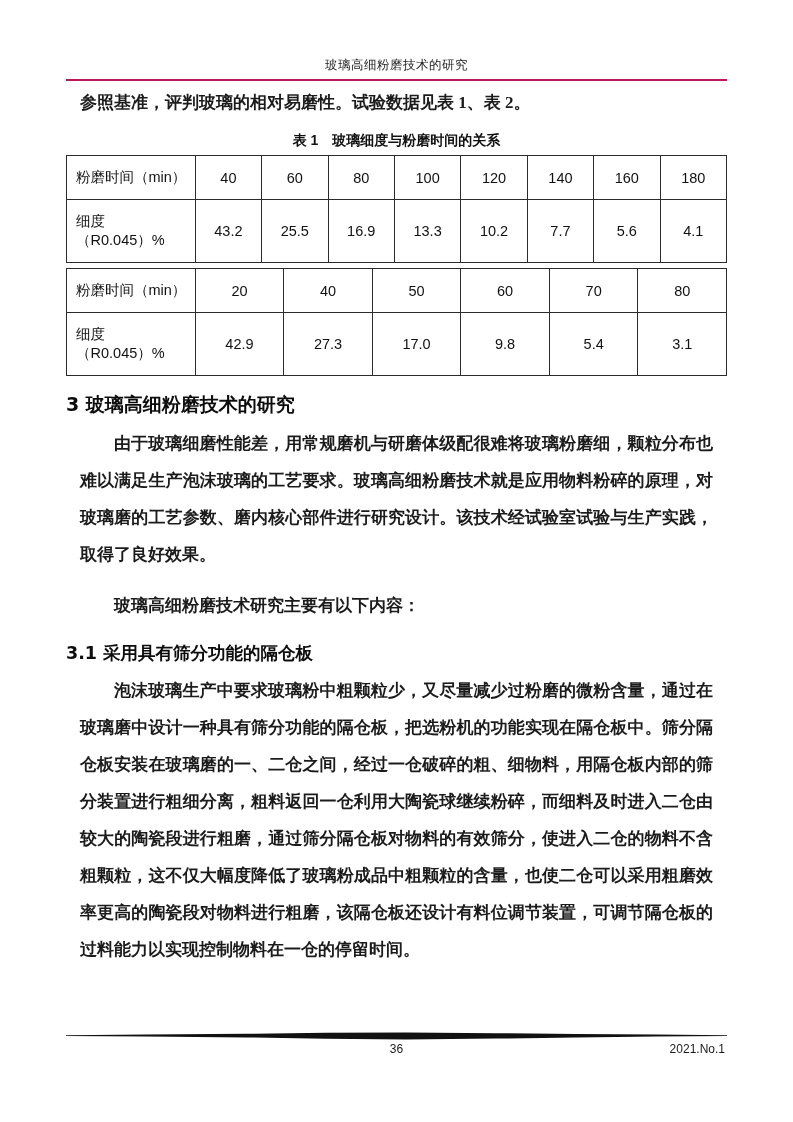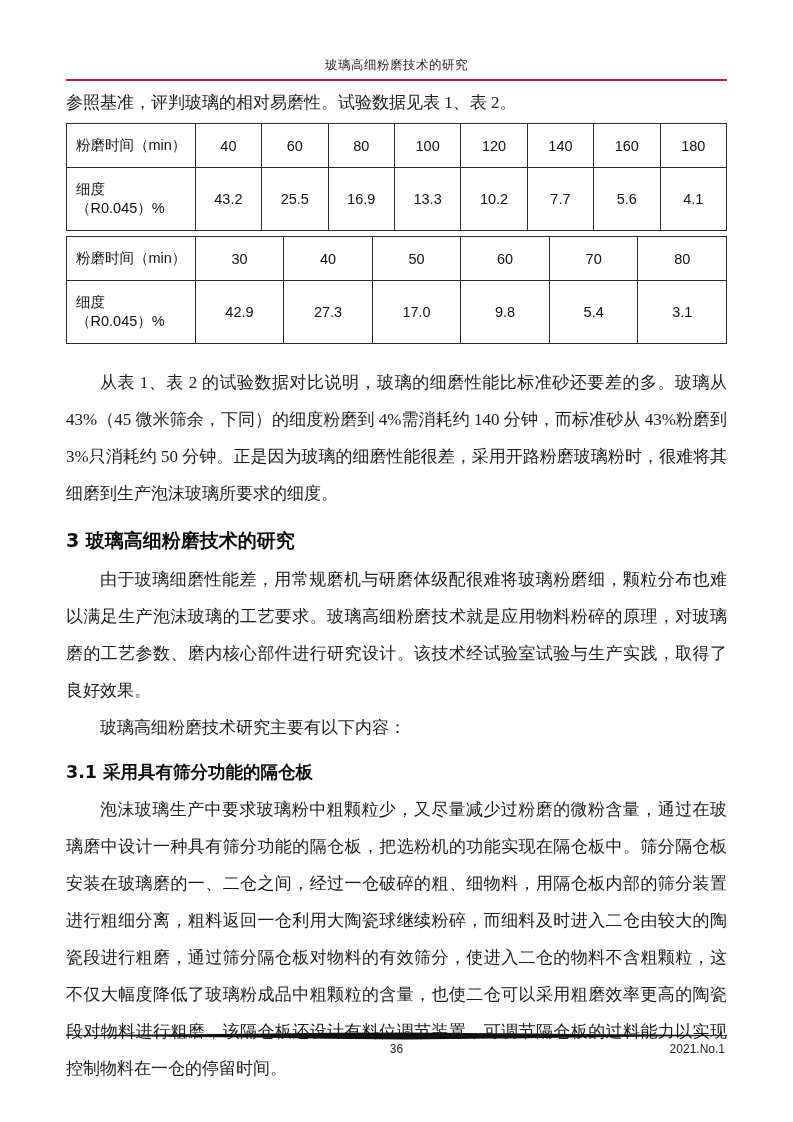--- a/index.html
+++ b/index.html
@@ -10,22 +10,23 @@
     padding: 0 66px; color: #1b1b1b;
     font-family: "Liberation Serif", "DejaVu Serif", serif;
   }
   .running-header {
     padding-top: 57px; padding-bottom: 5px;
     border-bottom: 2px solid #be185d; text-align: center;
   }
   .running-title { font-size: 12.5px; letter-spacing: 0.5px; color: #222; }
 
   .para {
-    font-size: 17px; line-height: 37px; margin: 0;
+    font-size: 17px; line-height: 37px; margin: 14px;
     text-align: justify;
+    font-weight: bold;
   }
   .para.indent { text-indent: 2em; }
   .p-intro { line-height: 30px; margin-top: 7px; }
 
   .table-caption {
     text-align: center; font-weight: bold; font-size: 14px;
     font-family: "Liberation Sans", "DejaVu Sans", sans-serif;
     color: #111;
   }
   .cap1 { margin-top: 13px; }
@@ -72,20 +73,21 @@
 <div class="page">
 
   <header class="running-header">
     <div class="running-title">玻璃高细粉磨技术的研究</div>
   </header>
 
   <main>
 
     <p class="para p-intro">参照基准，评判玻璃的相对易磨性。试验数据见表 1、表 2。</p>
 
+    <div class="table-caption cap1">表 1　玻璃细度与粉磨时间的关系</div>
     <table class="data-table t1">
       <colgroup>
         <col class="first">
           <col>
           <col>
           <col>
           <col>
           <col>
           <col>
           <col>
@@ -123,40 +125,39 @@
           <col>
           <col>
           <col>
           <col>
           <col>
           <col>
       </colgroup>
       <tbody>
         <tr>
           <td class="label-cell">粉磨时间（min）</td>
-          <td>30</td>
+          <td>20</td>
           <td>40</td>
           <td>50</td>
           <td>60</td>
           <td>70</td>
           <td>80</td>
         </tr>
         <tr>
           <td class="label-cell">细度（R0.045）%</td>
           <td>42.9</td>
           <td>27.3</td>
           <td>17.0</td>
           <td>9.8</td>
           <td>5.4</td>
           <td>3.1</td>
         </tr>
       </tbody>
     </table>
 
-    <p class="para indent p-compare">从表 1、表 2 的试验数据对比说明，玻璃的细磨性能比标准砂还要差的多。玻璃从 43%（45 微米筛余，下同）的细度粉磨到 4%需消耗约 140 分钟，而标准砂从 43%粉磨到 3%只消耗约 50 分钟。正是因为玻璃的细磨性能很差，采用开路粉磨玻璃粉时，很难将其细磨到生产泡沫玻璃所要求的细度。</p>
 
     <h2 class="h-section">3 玻璃高细粉磨技术的研究</h2>
 
     <p class="para indent p-sec3">由于玻璃细磨性能差，用常规磨机与研磨体级配很难将玻璃粉磨细，颗粒分布也难以满足生产泡沫玻璃的工艺要求。玻璃高细粉磨技术就是应用物料粉碎的原理，对玻璃磨的工艺参数、磨内核心部件进行研究设计。该技术经试验室试验与生产实践，取得了良好效果。</p>
 
     <p class="para indent">玻璃高细粉磨技术研究主要有以下内容：</p>
 
     <h3 class="h-sub">3.1 采用具有筛分功能的隔仓板</h3>
 
     <p class="para indent p-sec31">泡沫玻璃生产中要求玻璃粉中粗颗粒少，又尽量减少过粉磨的微粉含量，通过在玻璃磨中设计一种具有筛分功能的隔仓板，把选粉机的功能实现在隔仓板中。筛分隔仓板安装在玻璃磨的一、二仓之间，经过一仓破碎的粗、细物料，用隔仓板内部的筛分装置进行粗细分离，粗料返回一仓利用大陶瓷球继续粉碎，而细料及时进入二仓由较大的陶瓷段进行粗磨，通过筛分隔仓板对物料的有效筛分，使进入二仓的物料不含粗颗粒，这不仅大幅度降低了玻璃粉成品中粗颗粒的含量，也使二仓可以采用粗磨效率更高的陶瓷段对物料进行粗磨，该隔仓板还设计有料位调节装置，可调节隔仓板的过料能力以实现控制物料在一仓的停留时间。</p>

